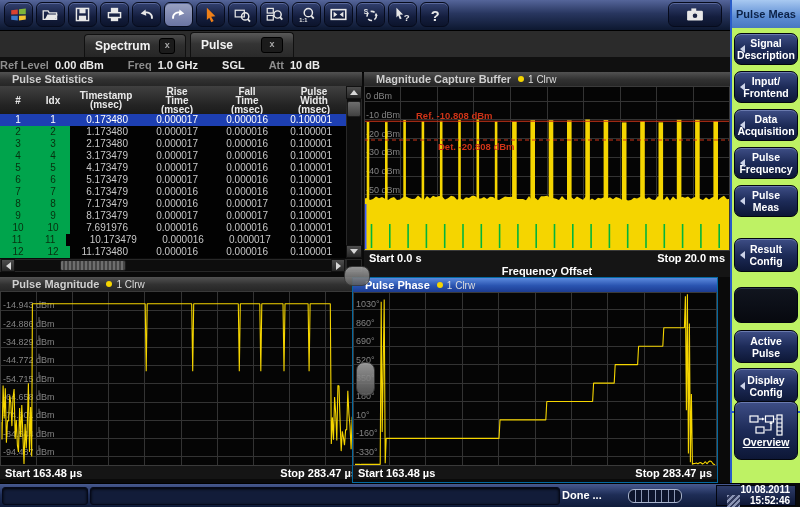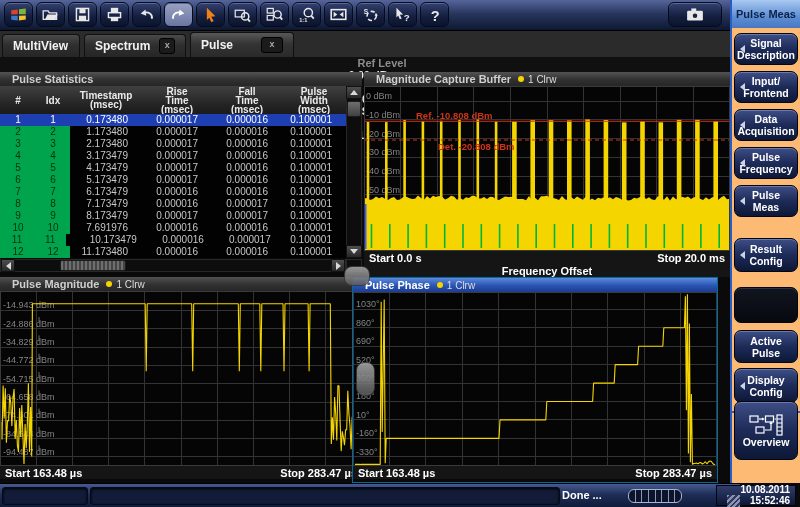--- a/index.html
+++ b/index.html
@@ -26,22 +26,22 @@
   .tab{position:absolute;height:23px;top:3px;border:1px solid #101010;border-bottom:none;
     border-radius:4px 4px 0 0;background:linear-gradient(180deg,#4a4a4a,#2f2f2f 45%,#262626);
     color:#f2f2f2;font-size:12px;font-weight:bold;display:flex;align-items:center;
     padding:0 10px;gap:9px;box-sizing:border-box;cursor:pointer;}
   .tab.active{top:1px;height:25px;background:linear-gradient(180deg,#585858,#343434 45%,#2a2a2a);}
   .tab-close{width:20px;height:14px;border-radius:3px;background:#1b1b1b;border:1px solid #000;
     color:#a8a8a8;font-size:9px;line-height:12px;text-align:center;font-weight:bold;cursor:pointer;}
 
   
   #infobar{position:absolute;left:0;top:57px;width:730px;height:15px;background:#101010;
-    border-bottom:1px solid #000;display:flex;align-items:center;padding-left:20px;
-    font-size:11px;font-weight:bold;flex-direction:column;}
+    border-bottom:1px solid #000;display:flex;align-items:center;padding-left:0;
+    font-size:11px;font-weight:bold;}
   .info-label{color:#8d8d8d;margin-right:6px;}
   .info-value{color:#eaeaea;margin-right:24px;}
 
   
   .panel{position:absolute;background:#0a0a0a;}
   .panel-title{height:14px;background:linear-gradient(180deg,#525252,#313131 55%,#262626);
     color:#cfcfcf;font-size:11px;font-weight:bold;display:flex;align-items:center;
     padding-left:12px;border-bottom:1px solid #000;}
   .panel-title.active-title{background:linear-gradient(180deg,#5b8ade,#2a54b0 55%,#1c3c92);color:#fff;}
   .legend-dot{width:6px;height:6px;border-radius:50%;background:#f5d500;display:inline-block;
@@ -74,21 +74,21 @@
     justify-content:center;cursor:pointer;}
   .sb-thumb{position:absolute;background:linear-gradient(180deg,#6e6e6e,#414141);
     border:1px solid #1c1c1c;border-radius:2px;box-sizing:border-box;cursor:pointer;}
   .tri{width:0;height:0;}
   .tri.up{border-left:4px solid transparent;border-right:4px solid transparent;border-bottom:5px solid #d8d8d8;}
   .tri.down{border-left:4px solid transparent;border-right:4px solid transparent;border-top:5px solid #d8d8d8;}
   .tri.left{border-top:4px solid transparent;border-bottom:4px solid transparent;border-right:5px solid #d8d8d8;}
   .tri.right{border-top:4px solid transparent;border-bottom:4px solid transparent;border-left:5px solid #d8d8d8;}
 
   
-  #sidebar{position:absolute;left:730px;top:0;width:70px;height:483px;background:#fdba74;
+  #sidebar{position:absolute;left:730px;top:0;width:70px;height:483px;background:#bef264;
     border-left:2px solid #2a5cc8;box-sizing:border-box;}
   #side-header{position:absolute;left:0;top:0;width:68px;height:28px;
     background:linear-gradient(180deg,#a9c9f1,#5d8dd3 60%,#4878c0);color:#0c2248;
     font-size:11px;font-weight:bold;display:flex;align-items:center;justify-content:center;}
   .side-btn{position:absolute;left:2px;width:62px;border-radius:7px;
     background:linear-gradient(180deg,#3e4e86 0%,#1d2b58 50%,#0d1736 100%);
     border:1px solid #03060f;box-shadow:inset 0 1px 0 #6a7aae;color:#fff;font-size:10.5px;
     font-weight:bold;display:flex;flex-direction:column;align-items:center;justify-content:center;
     line-height:12px;text-align:center;cursor:pointer;}
   .side-btn.blank{background:linear-gradient(180deg,#11151f,#07090f);box-shadow:inset 0 1px 0 #2a3248;}
@@ -248,23 +248,20 @@
       <span>
         <svg width="20" height="17" viewBox="0 0 16 14">
           <rect x="5" y="2" width="4" height="2.5" fill="#e8e8e8"></rect>
           <rect x="1.5" y="4" width="13" height="8" rx="1" fill="#e8e8e8"></rect>
           <circle cx="8" cy="8" r="2.4" fill="#1a2342" stroke="#e8e8e8"></circle>
         </svg>
       </span>
     </button>
 
   <div id="tabbar">
-      <div class="tab" style="left: 2px; width: 78px;">
-        <span style="flex: 1 1 0%;">MultiView</span>
-      </div>
       <div class="tab" style="left: 84px; width: 102px;">
         <span style="flex: 1 1 0%;">Spectrum</span>
         <div class="tab-close">x</div>
       </div>
       <div class="tab active" style="left: 190px; width: 104px;">
         <span style="flex: 1 1 0%;">Pulse</span>
         <div class="tab-close">x</div>
       </div>
     </div>
 
@@ -654,21 +651,21 @@
       </div>
       <div class="side-btn blank" style="top: 287px; height: 34px;"></div>
       <div class="side-btn" style="top: 330px; height: 31px;">
         <span>Active Pulse</span>
       </div>
       <div class="side-btn" style="top: 368px; height: 33px;">
         <div class="side-arrow"></div>
         <span>Display</span>
         <span>Config</span>
       </div>
-      <div class="side-btn" style="top: 401px; height: 57px;">
+      <div class="side-btn" style="top: 401px; height: 57px; text-decoration: underline;">
         <span>
           <svg width="34" height="22" viewBox="0 0 34 22">
             <rect x="1" y="2" width="8" height="6" fill="none" stroke="#fff" stroke-width="1.2"></rect>
             <line x1="10" y1="5" x2="13" y2="5" stroke="#fff" stroke-width="1.2"></line>
             <polygon points="13,3.4 16,5 13,6.6" fill="#fff"></polygon>
             <rect x="16.5" y="2" width="8" height="6" fill="none" stroke="#fff" stroke-width="1.2"></rect>
             <line x1="25.5" y1="5" x2="27" y2="5" stroke="#fff" stroke-width="1.2"></line>
             <rect x="7" y="13" width="8" height="6" fill="none" stroke="#fff" stroke-width="1.2"></rect>
             <path d="M16,16 H22 V9" fill="none" stroke="#fff" stroke-width="1.2"></path>
             <polygon points="20.4,10 22,7 23.6,10" fill="#fff"></polygon>

